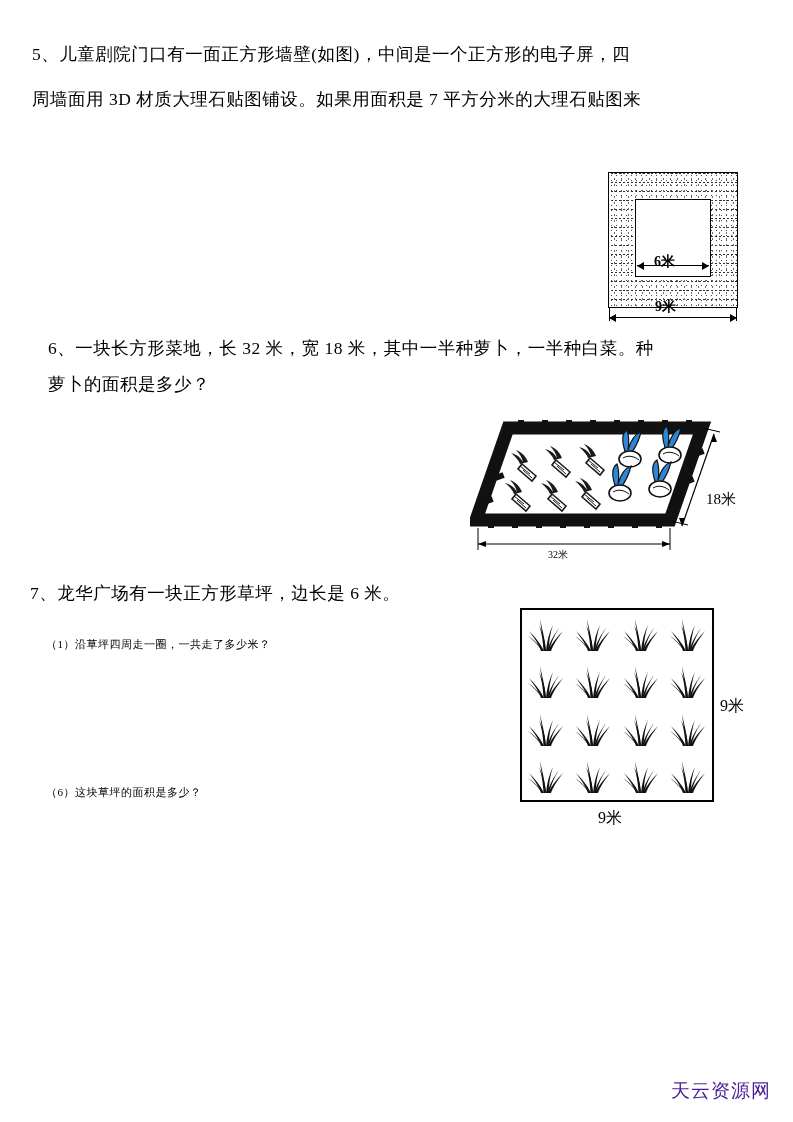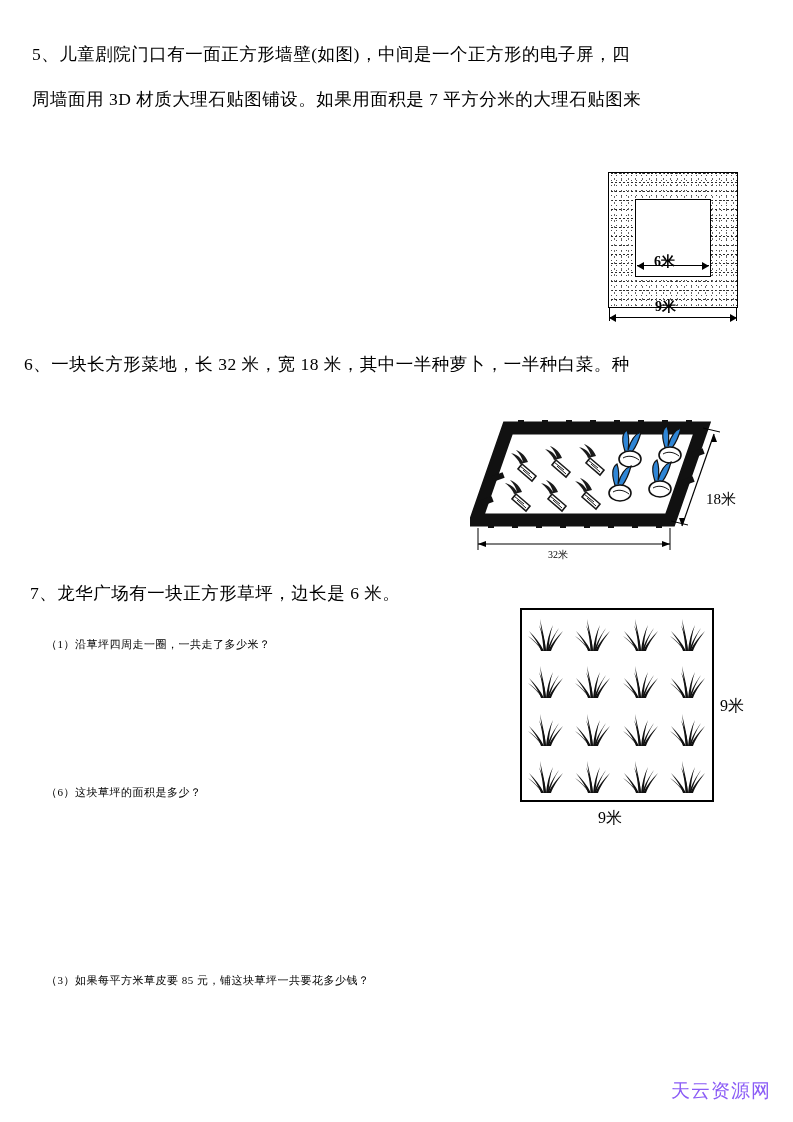--- a/index.html
+++ b/index.html
@@ -139,21 +139,21 @@
     justify-items: center;
   }
   .grass-cell svg { display:block; }
 
   
   #watermark {
     position: absolute;
     right: 22px;
     bottom: 18px;
     font-size: 19px;
-    color: #8b5cf6;
+    color: #4c1d95;
     letter-spacing: 1px;
     font-family: "Liberation Serif", serif;
   }
 </style>
 </head>
 <body>
 
 <div class="page">
 
   <div class="q-block" style="left:32px; top:32px; width:720px;">
@@ -167,22 +167,23 @@
 
     <div class="dim-h" style="left:29px; top:93px; width:72px;"></div>
     <div class="dim-label" style="left:46px; top:73px;margin-top:8px;">6米</div>
 
     <div class="tick-v" style="left:1px; top:136px; height:13px;"></div>
     <div class="tick-v" style="left:128px; top:136px; height:13px;"></div>
     <div class="dim-h" style="left:1px; top:145px; width:128px;"></div>
     <div class="dim-label" style="left:47px; top:126px;">9米</div>
   </div>
 
-  <div class="q-block" style="left:24px; top:330px; width:720px; line-height:36px;margin-top:16px;">
+  <div class="q-block" style="left:48px; top:330px; width:720px; line-height:36px;">
     <div class="q-line">6、一块长方形菜地，长 32 米，宽 18 米，其中一半种萝卜，一半种白菜。种</div>
+    <div class="q-line">萝卜的面积是多少？</div>
   </div>
 
   <div id="fig2">
     <svg width="270" height="160" viewBox="0 0 270 160">
 
       <path d="M 38 8 L 232 8 L 200 100 L 6 100 Z" fill="#ffffff" stroke="#111111" stroke-width="13"></path>
 
       <g fill="#111111">
         <rect x="48" y="0" width="6" height="12"></rect>
         <rect x="72" y="0" width="6" height="12"></rect>
@@ -286,21 +287,20 @@
     <div class="dim-label" style="left:236px; top:58px; font-weight:normal; font-size:15px;margin-top:12px;">18米</div>
     <div class="dim-label" style="left:78px; top:128px; font-weight:normal; font-size:10px;">32米</div>
   </div>
 
   <div class="q-block" style="left:30px; top:578px; width:500px; line-height:30px;">
     <div class="q-line">7、龙华广场有一块正方形草坪，边长是 6 米。</div>
   </div>
 
   <div class="sub-q" style="left:46px; top:630px;">（1）沿草坪四周走一圈，一共走了多少米？</div>
   <div class="sub-q" style="left:46px; top:778px;">（6）这块草坪的面积是多少？</div>
-  <div class="sub-q" style="left:46px; top:966px;">（3）如果每平方米草皮要 85 元，铺这块草坪一共要花多少钱？</div>
 
   <div id="fig3">
     <div class="square"></div>
     <div class="grass-grid">
       <div class="grass-cell">
           <svg width="40" height="34" viewBox="0 0 40 34">
             <g fill="#111111">
               <path d="M20 34 C 19 24 17 16 13 8 C 16 16 17 25 17.5 34 Z"></path>
               <path d="M20 34 C 21 24 23 16 27 8 C 24 16 23 25 22.5 34 Z"></path>
               <path d="M18 34 C 14 26 9 20 3 14 C 9 22 13 28 15 34 Z"></path>

